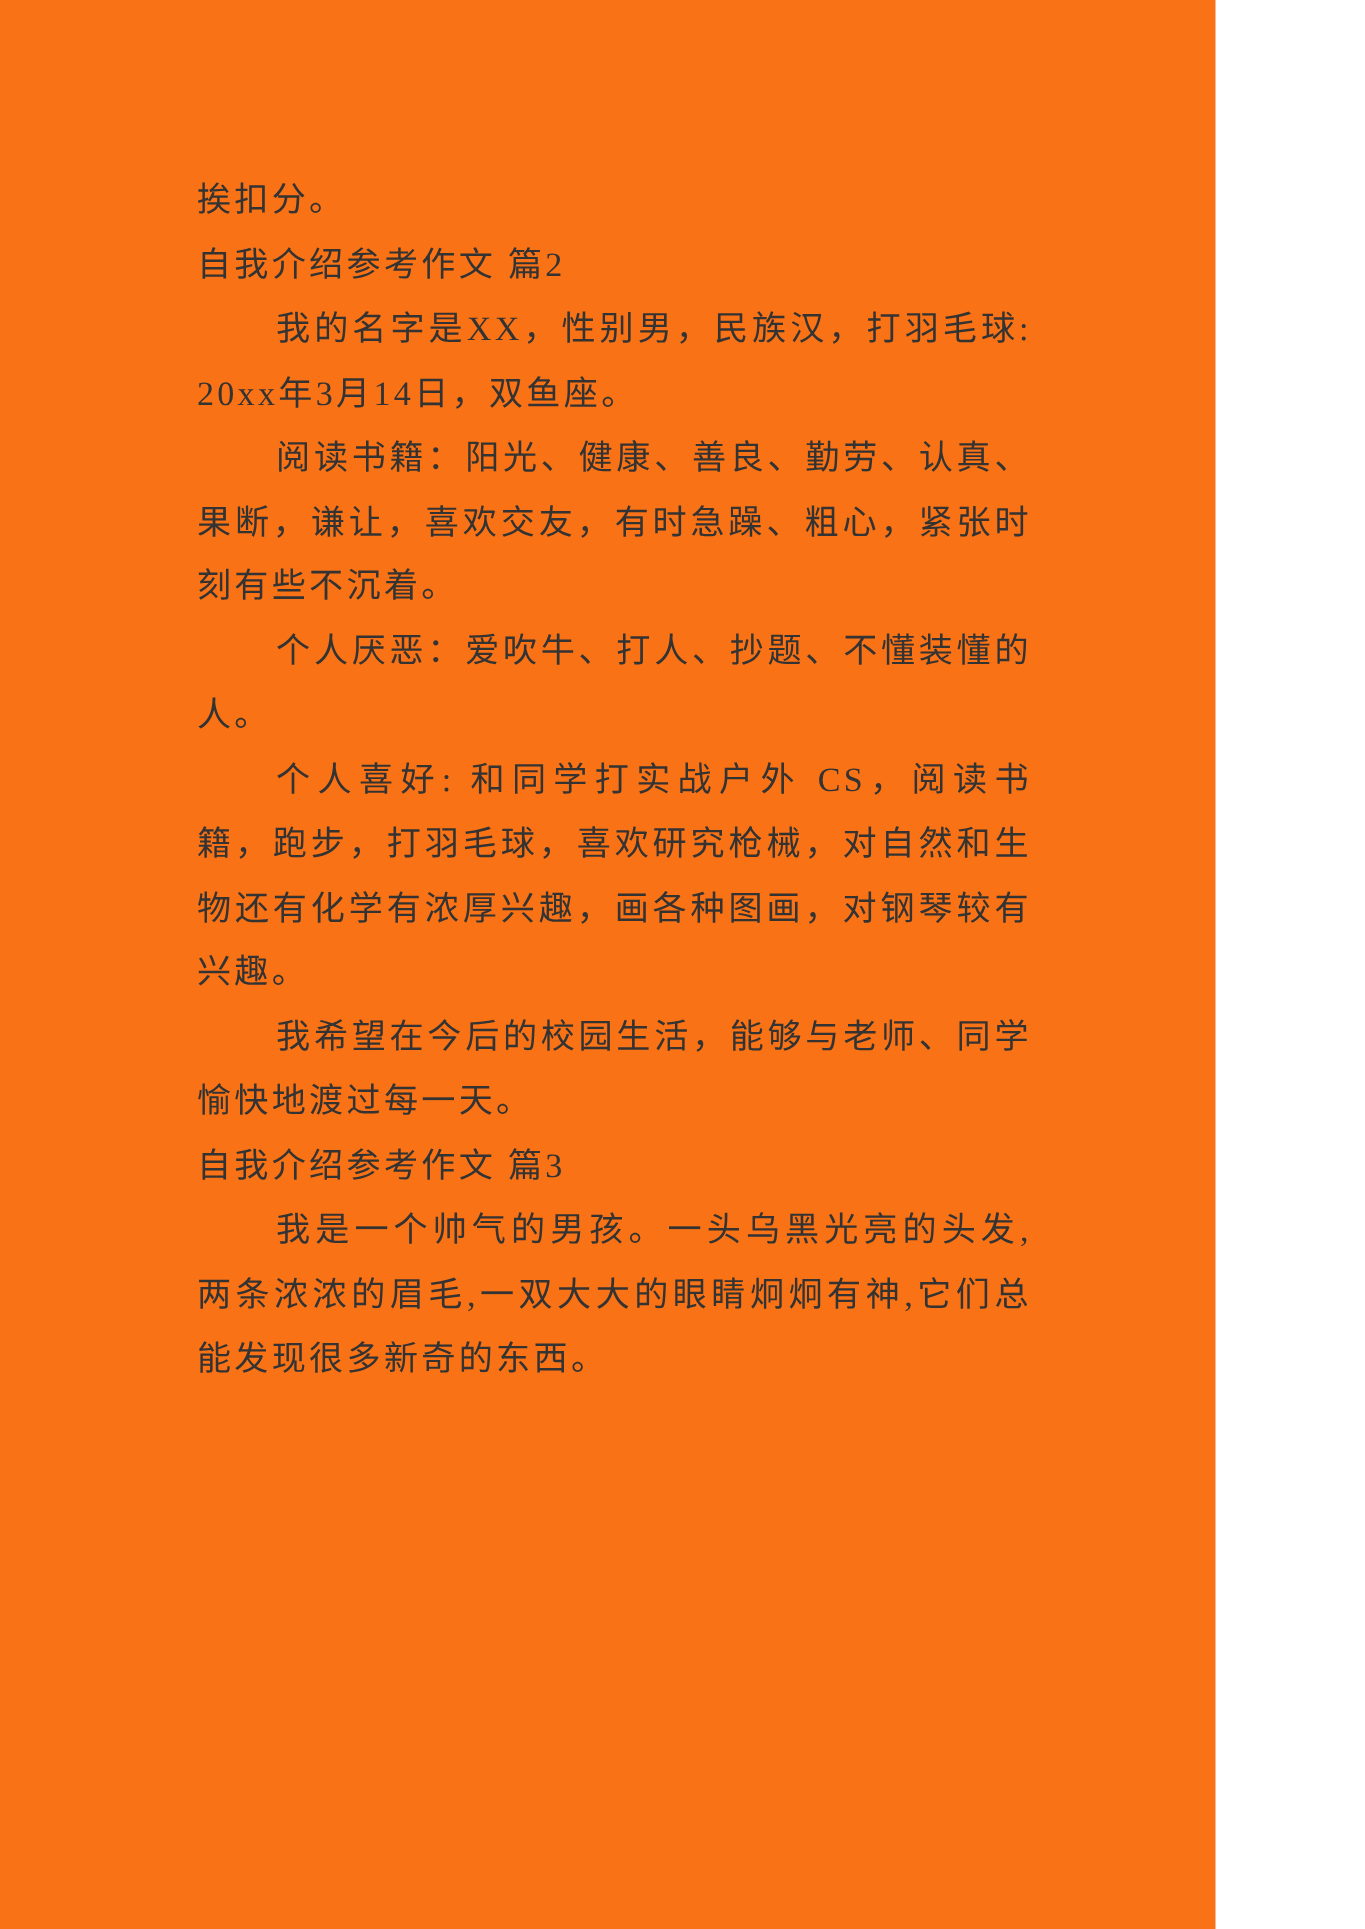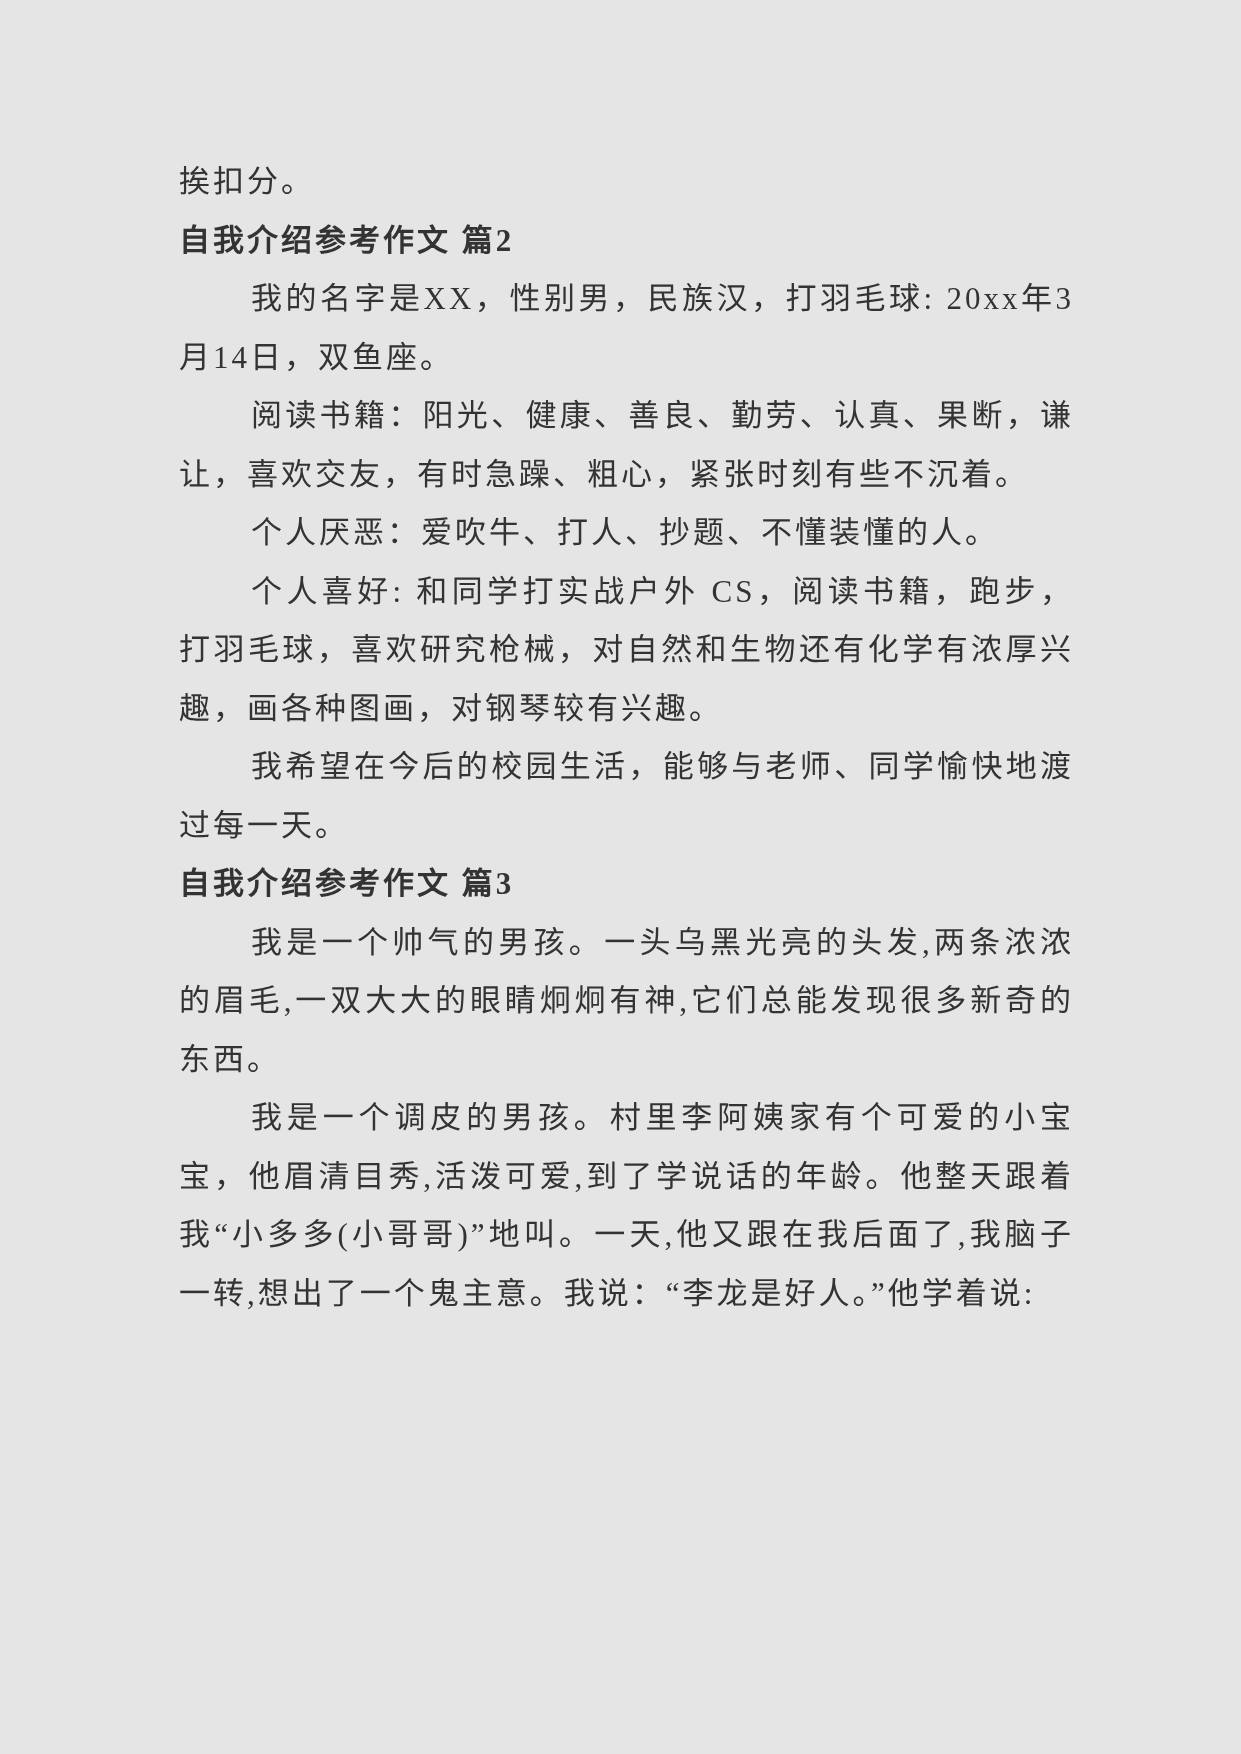--- a/index.html
+++ b/index.html
@@ -2,55 +2,53 @@
 <html lang="zh-CN"><head>
 <meta charset="utf-8">
 <style>
   html, body {
     margin: 0;
     padding: 0;
     background: #ffffff;
   }
   .page {
     position: relative;
-    width: 1241px;
+    width: 1105px;
     height: 1754px;
-    background: #e5e5e5;
+    background: #f97316;
     overflow: hidden;
     box-sizing: border-box;
     padding: 153px 167px 0 179px;
     font-family: "Liberation Serif", "DejaVu Serif", serif;
     font-size: 31px;
     line-height: 58.5px;
     letter-spacing: 3px;
     color: #333333;
     text-align: justify;
   }
   .page p {
     margin: 0;
     padding: 0;
   }
   p.para-body {
     text-indent: 72px;
   }
   p.para-heading {
     text-indent: 0;
-    font-weight: bold;
   }
   p.para-continuation {
     text-indent: 0;
   }
 </style>
 </head>
 <body>
 
 <div class="page">
   <p class="para-continuation">挨扣分。</p>
   <p class="para-heading">自我介绍参考作文 篇2</p>
   <p class="para-body">我的名字是XX，性别男，民族汉，打羽毛球: 20xx年3月14日，双鱼座。</p>
   <p class="para-body">阅读书籍：阳光、健康、善良、勤劳、认真、果断，谦让，喜欢交友，有时急躁、粗心，紧张时刻有些不沉着。</p>
   <p class="para-body">个人厌恶：爱吹牛、打人、抄题、不懂装懂的人。</p>
   <p class="para-body">个人喜好: 和同学打实战户外 CS，阅读书籍，跑步，打羽毛球，喜欢研究枪械，对自然和生物还有化学有浓厚兴趣，画各种图画，对钢琴较有兴趣。</p>
   <p class="para-body">我希望在今后的校园生活，能够与老师、同学愉快地渡过每一天。</p>
   <p class="para-heading">自我介绍参考作文 篇3</p>
   <p class="para-body">我是一个帅气的男孩。一头乌黑光亮的头发,两条浓浓的眉毛,一双大大的眼睛炯炯有神,它们总能发现很多新奇的东西。</p>
-  <p class="para-body">我是一个调皮的男孩。村里李阿姨家有个可爱的小宝宝，他眉清目秀,活泼可爱,到了学说话的年龄。他整天跟着我“小多多(小哥哥)”地叫。一天,他又跟在我后面了,我脑子一转,想出了一个鬼主意。我说：“李龙是好人。”他学着说:</p>
 </div>
 
 </body></html>

